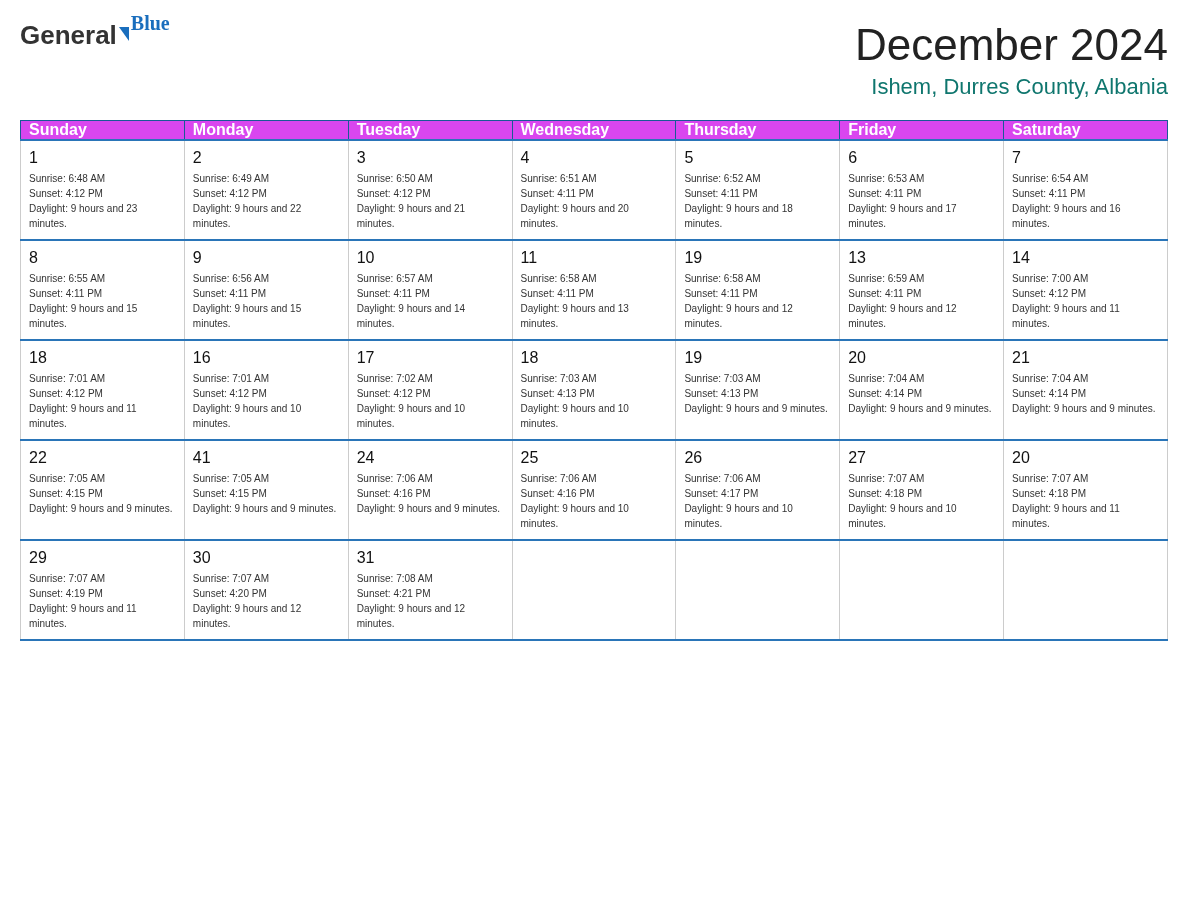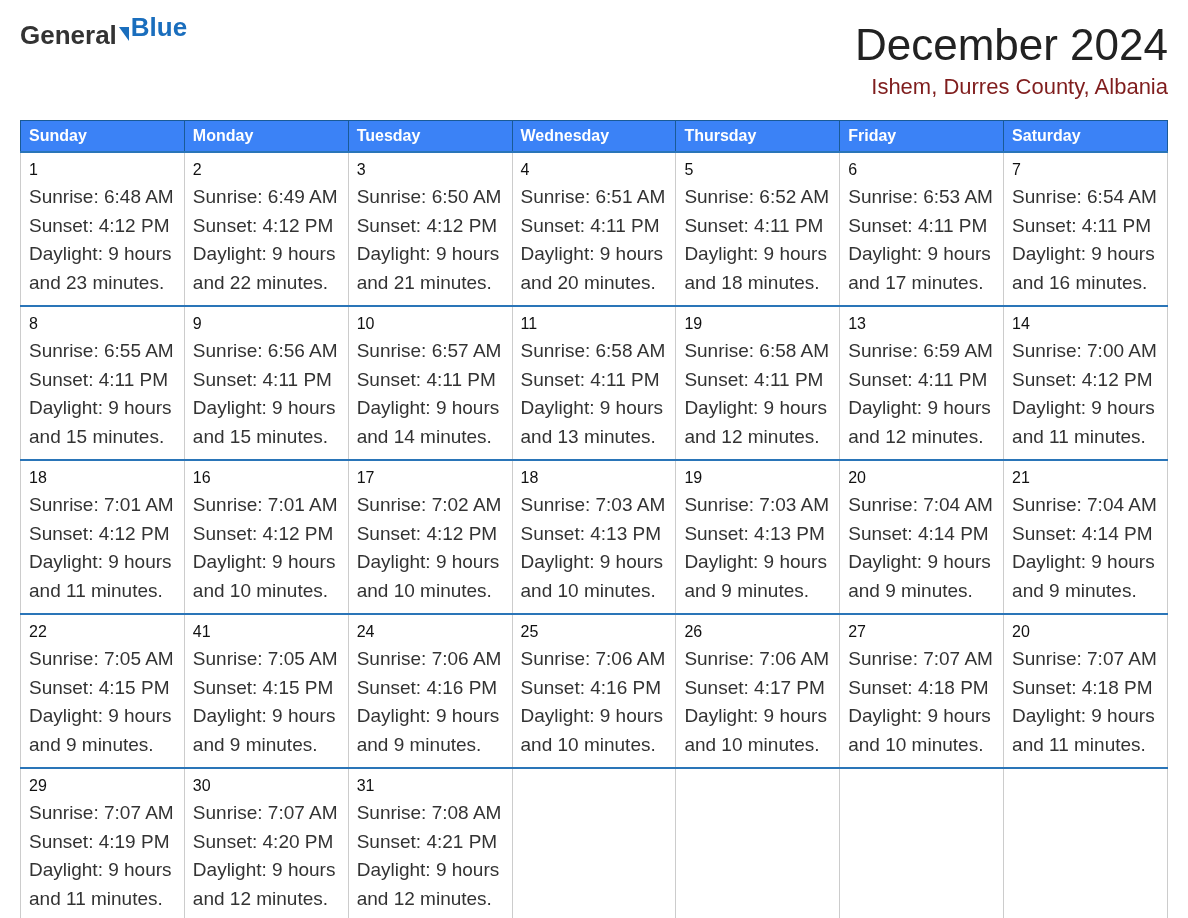--- a/index.html
+++ b/index.html
@@ -33,50 +33,51 @@
       display: inline-block;
       width: 0;
       height: 0;
       border-left: 10px solid transparent;
       border-right: 0px solid transparent;
       border-top: 14px solid #1a6ebd;
       margin-left: 2px;
       margin-bottom: 4px;
     }
     .logo-blue-line {
-      font-size: 26px;
+      font-size: 20px;
       font-weight: bold;
       color: #1a6ebd;
       margin-top: -8px;
       padding-left: 2px;
+      font-family: Liberation Serif, serif;
     }
     .title-block {
       text-align: right;
     }
     .month-title {
       font-size: 44px;
       font-weight: normal;
       color: #222;
     }
     .location-title {
       font-size: 22px;
-      color: #7f1d1d;
+      color: #0f766e;
       margin-top: 4px;
     }
     .calendar {
       width: 100%;
       border-collapse: collapse;
       border: 1px solid #aaa;
     }
     .calendar th {
-      background-color: #3b82f6;
+      background-color: #d946ef;
       color: #fff;
       font-size: 16px;
       font-weight: bold;
-      padding: 6px 8px;
+      padding: 0 8px;
       text-align: left;
       border: 1px solid #1a5a96;
     }
     .calendar td {
       vertical-align: top;
       padding: 8px;
       font-size: 13px;
       color: #222;
       border: 1px solid #ccc;
       width: calc(100% / 7);
@@ -85,21 +86,21 @@
     .calendar tr {
       border-bottom: 2px solid #2a75b8;
     }
     .day-number {
       font-size: 16px;
       font-weight: normal;
       margin-bottom: 4px;
       color: #111;
     }
     .day-info {
-      font-size: 19px;
+      font-size: 10px;
       line-height: 1.5;
       color: #333;
     }
     .empty-cell {
       background: #fff;
     }
   </style>
 </head>
 <body>
 

